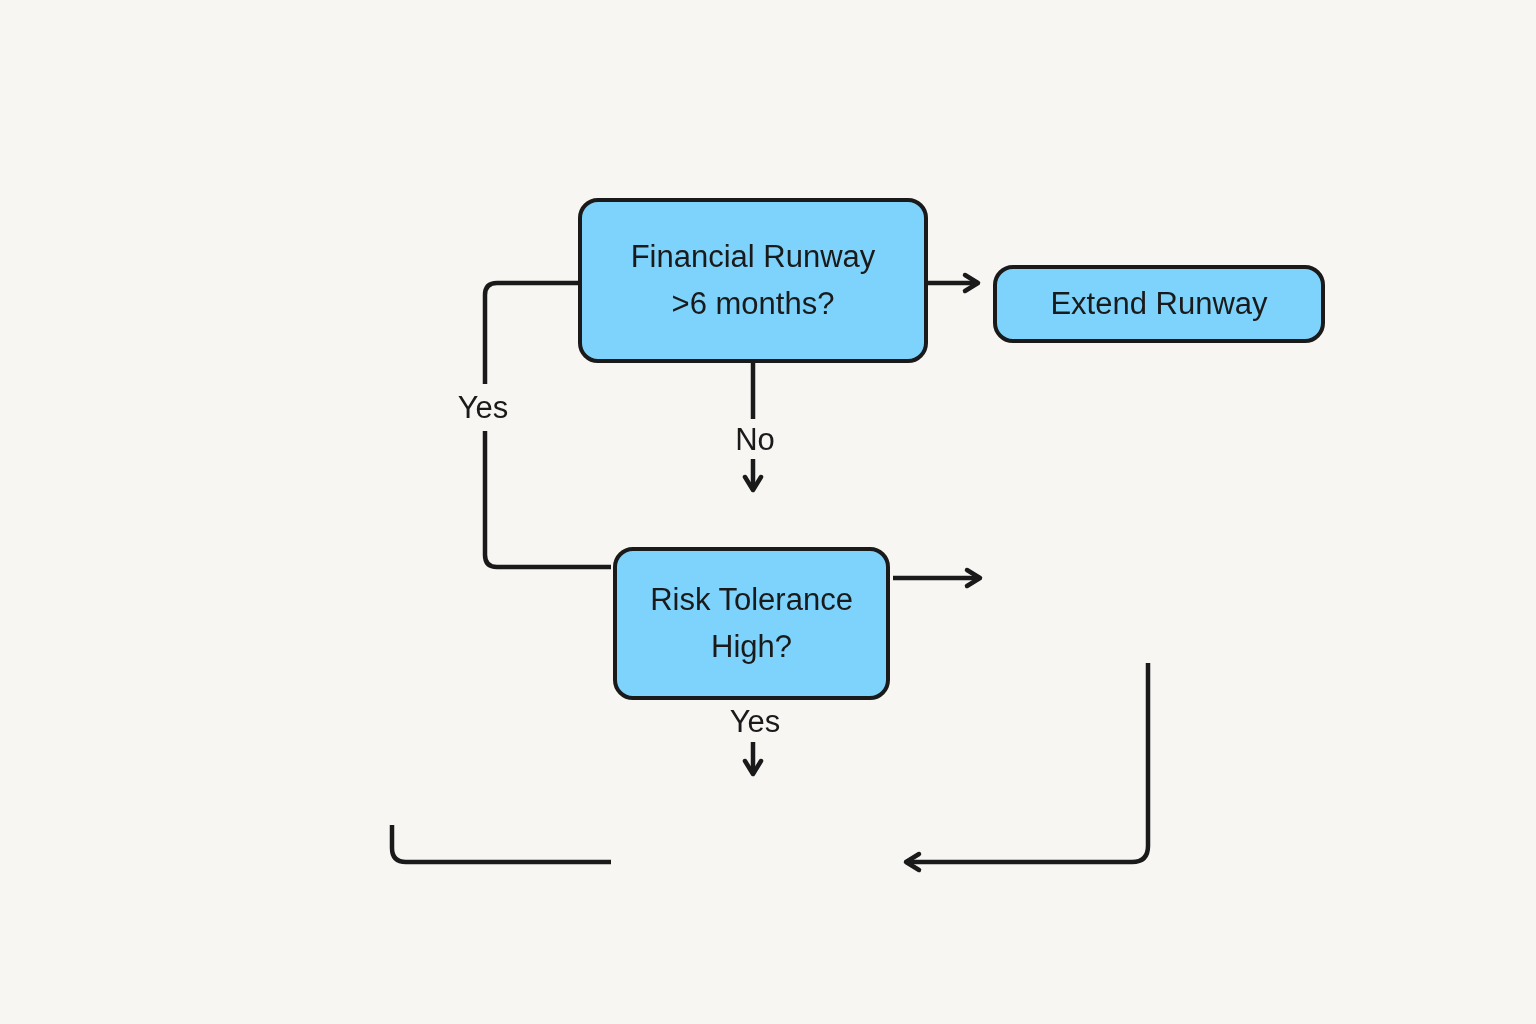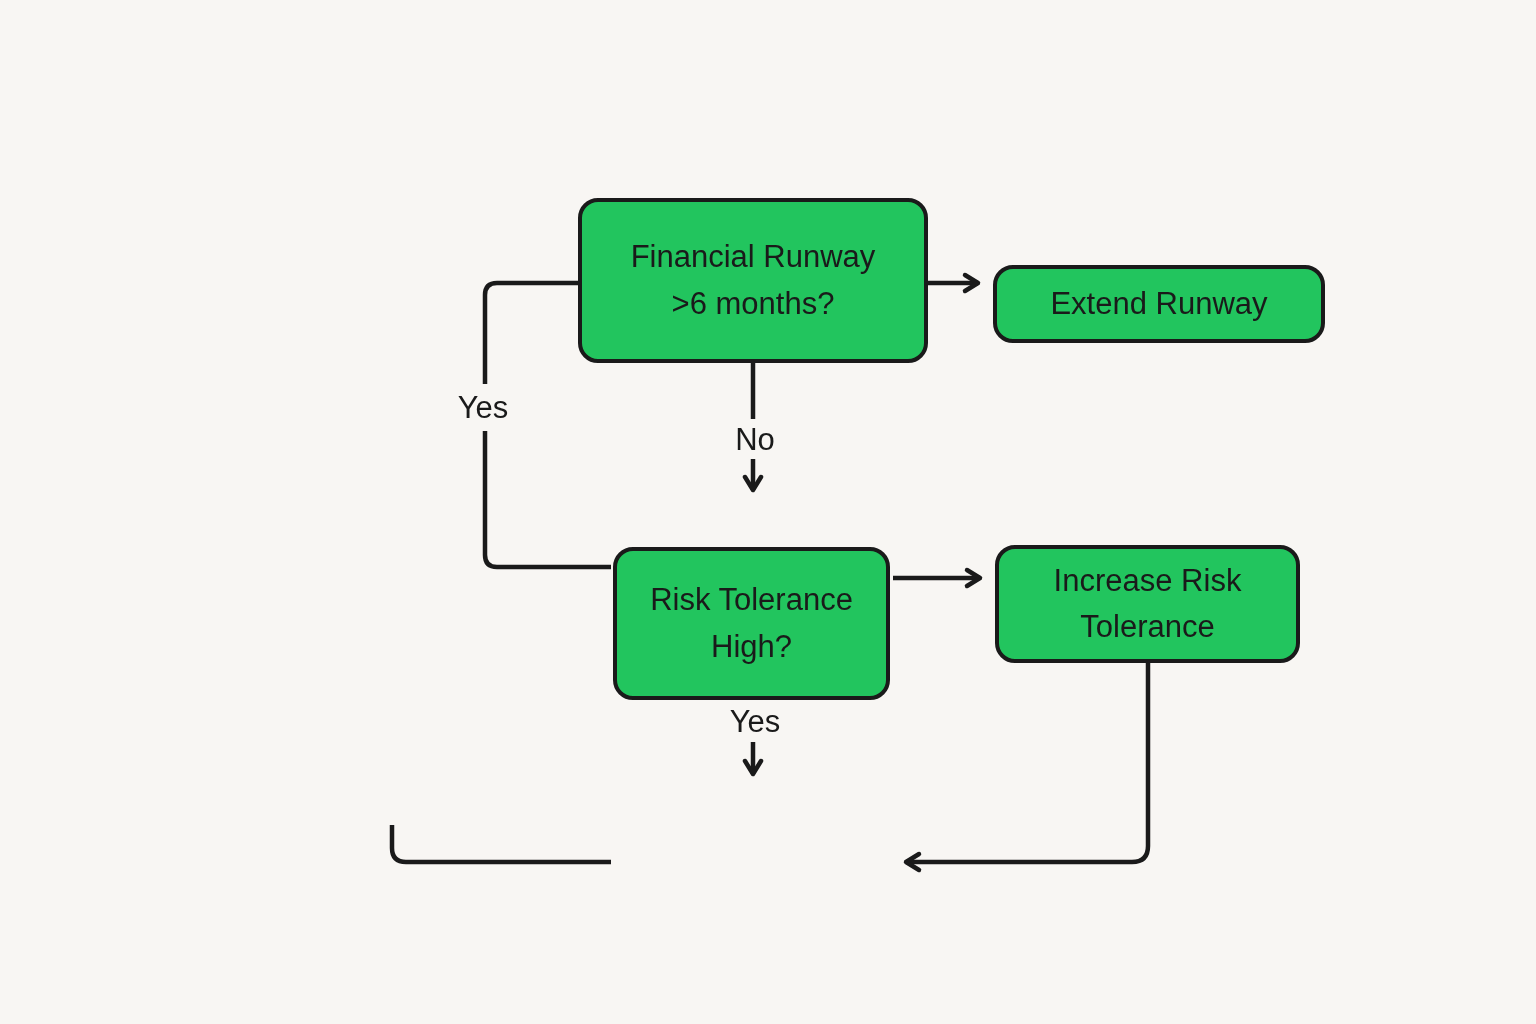--- a/index.html
+++ b/index.html
@@ -30,21 +30,21 @@
   }
   svg.edges {
     position: absolute;
     inset: 0;
   }
   .node {
     position: absolute;
     box-sizing: border-box;
     border: 4px solid #1a1a1a;
     border-radius: 20px;
-    background: #22c55e;
+    background: #7dd3fc;
     display: flex;
     align-items: center;
     justify-content: center;
     text-align: center;
     font-size: 31px;
     line-height: 1.5;
     color: #1a1a1a;
     white-space: pre-line;
   }
   .node-financial       { left: 578px;  top: 198px; width: 350px; height: 165px; }
@@ -106,24 +106,20 @@
 
   <div class="node node-extend-right">
     <span>Extend Runway</span>
   </div>
 
   <div class="node node-risk">
     <span>Risk Tolerance
 High?</span>
   </div>
 
-  <div class="node node-increase-risk">
-    <span>Increase Risk
-Tolerance</span>
-  </div>
 
 
 
   <span class="edge-label label-yes-left">Yes</span>
   <span class="edge-label label-no-center">No</span>
   <span class="edge-label label-yes-center">Yes</span>
 
 </div>
 
 </body></html>

